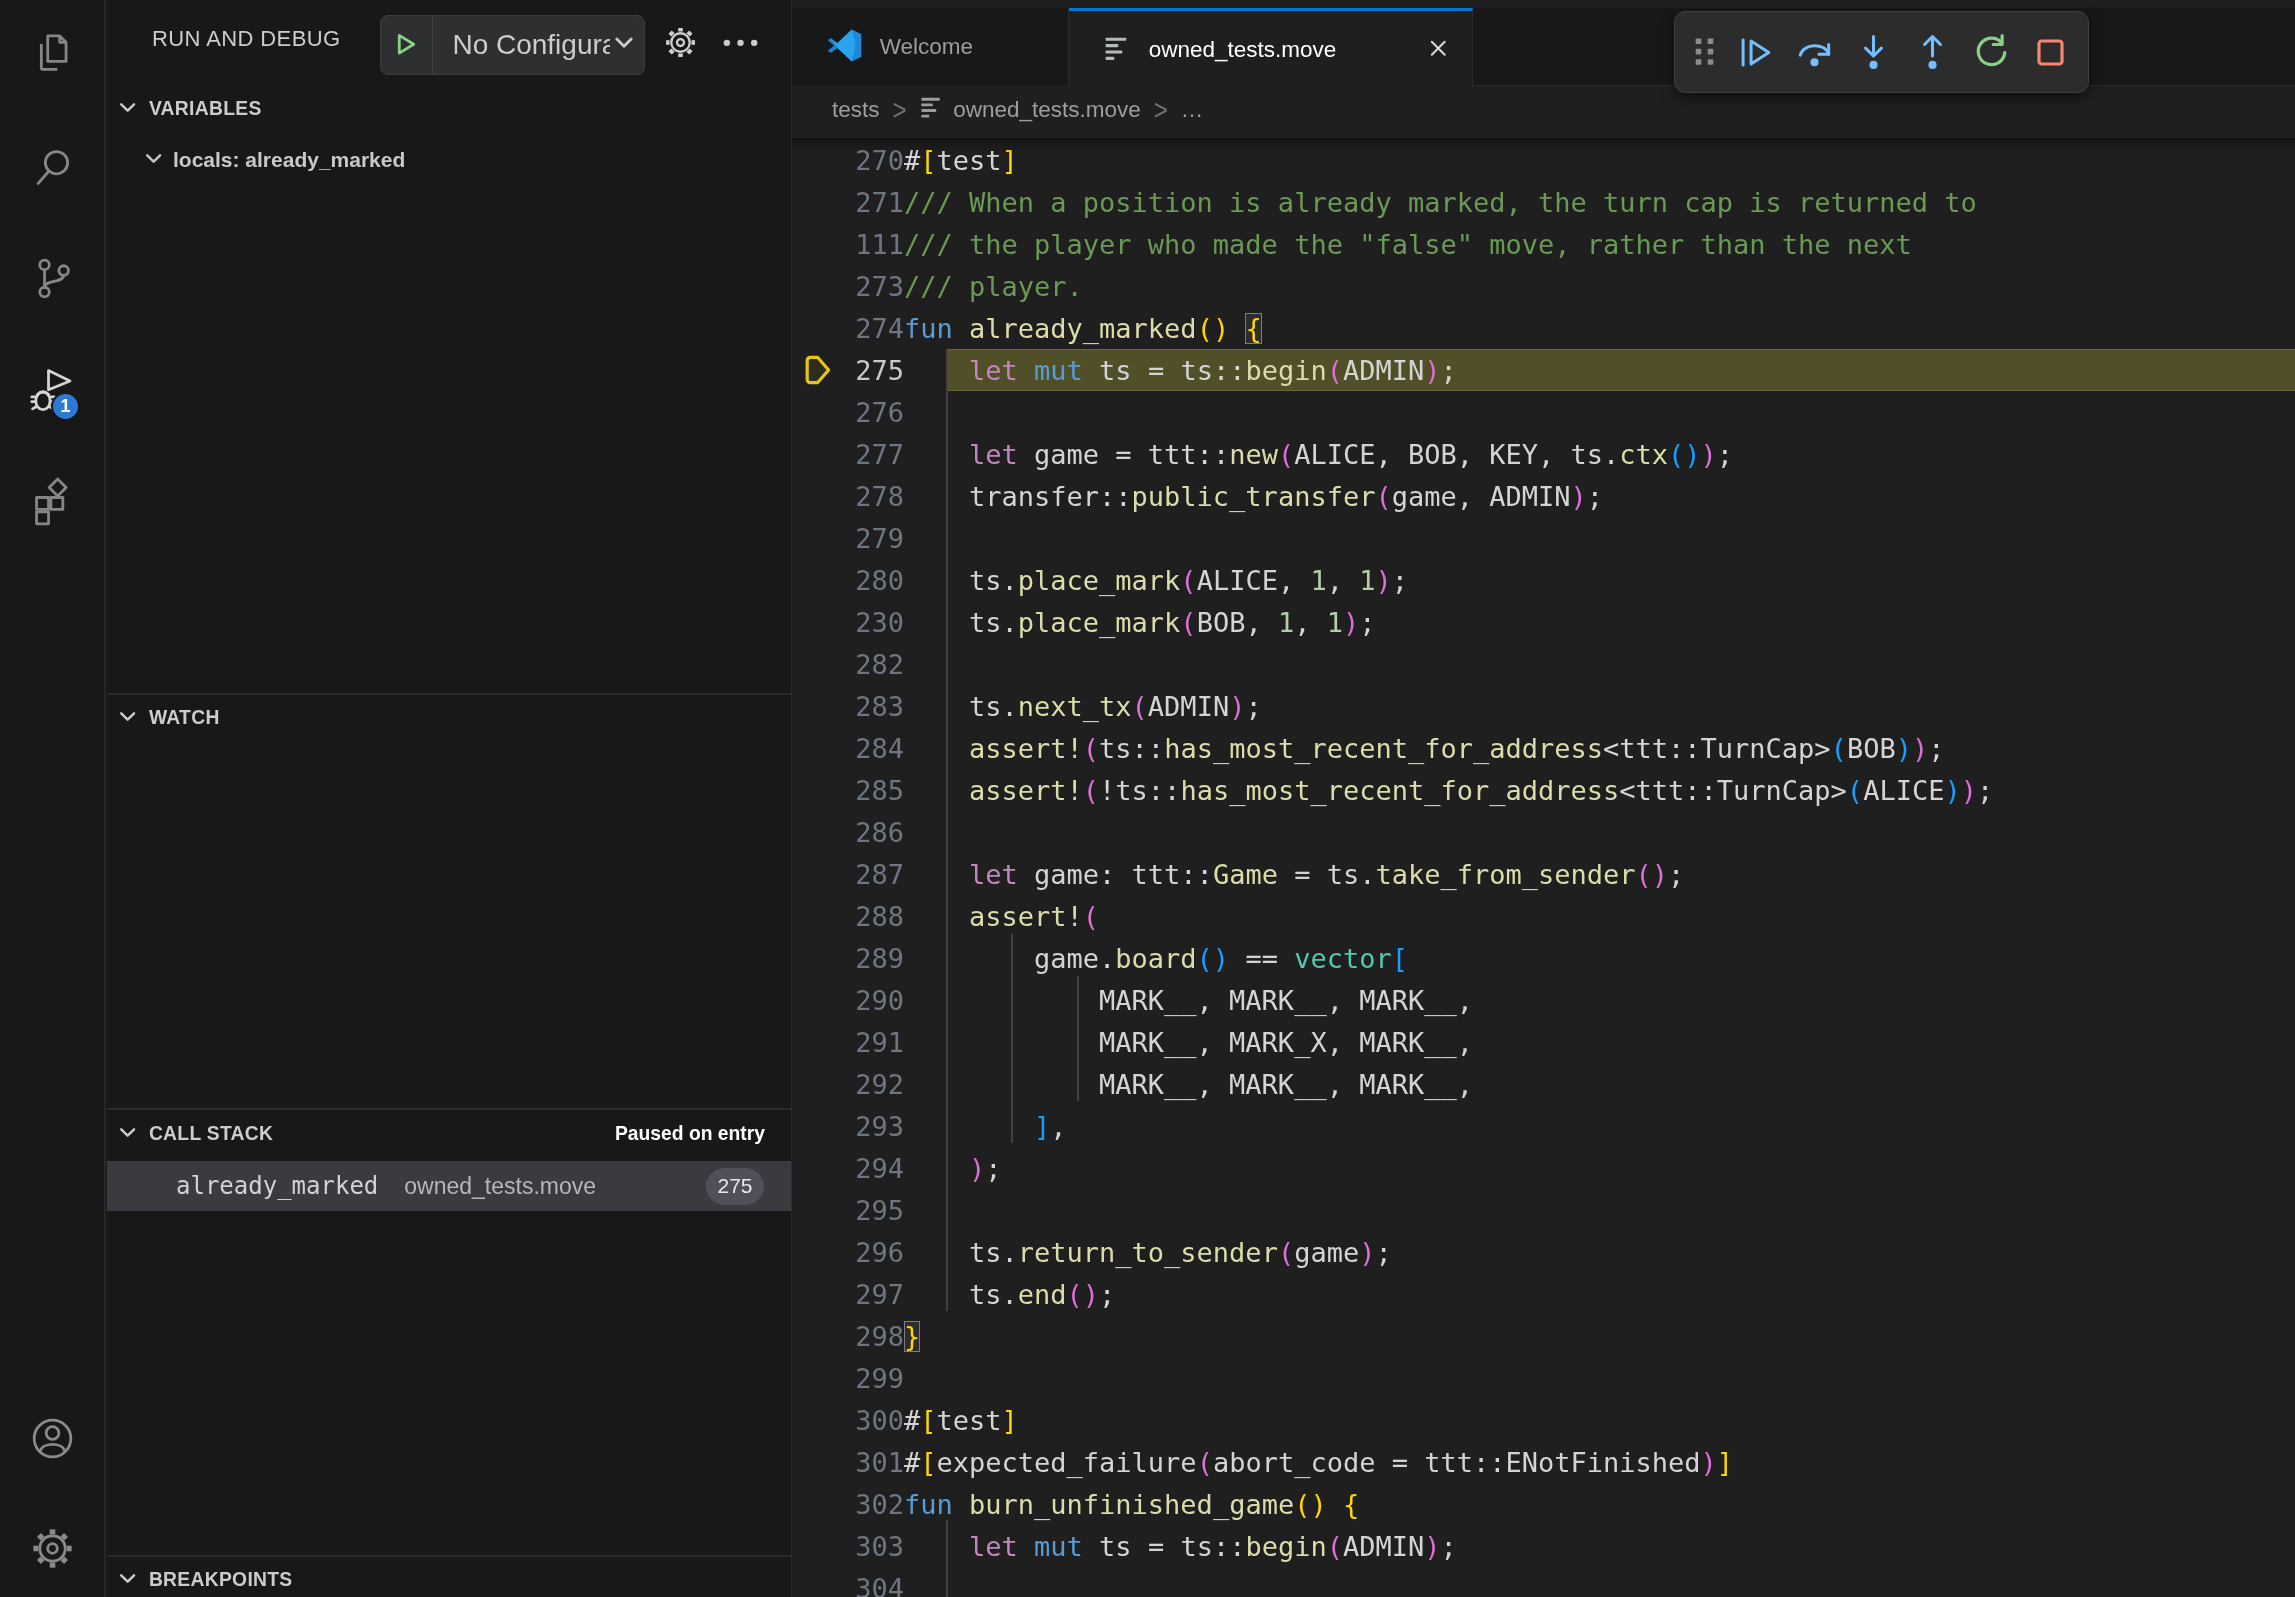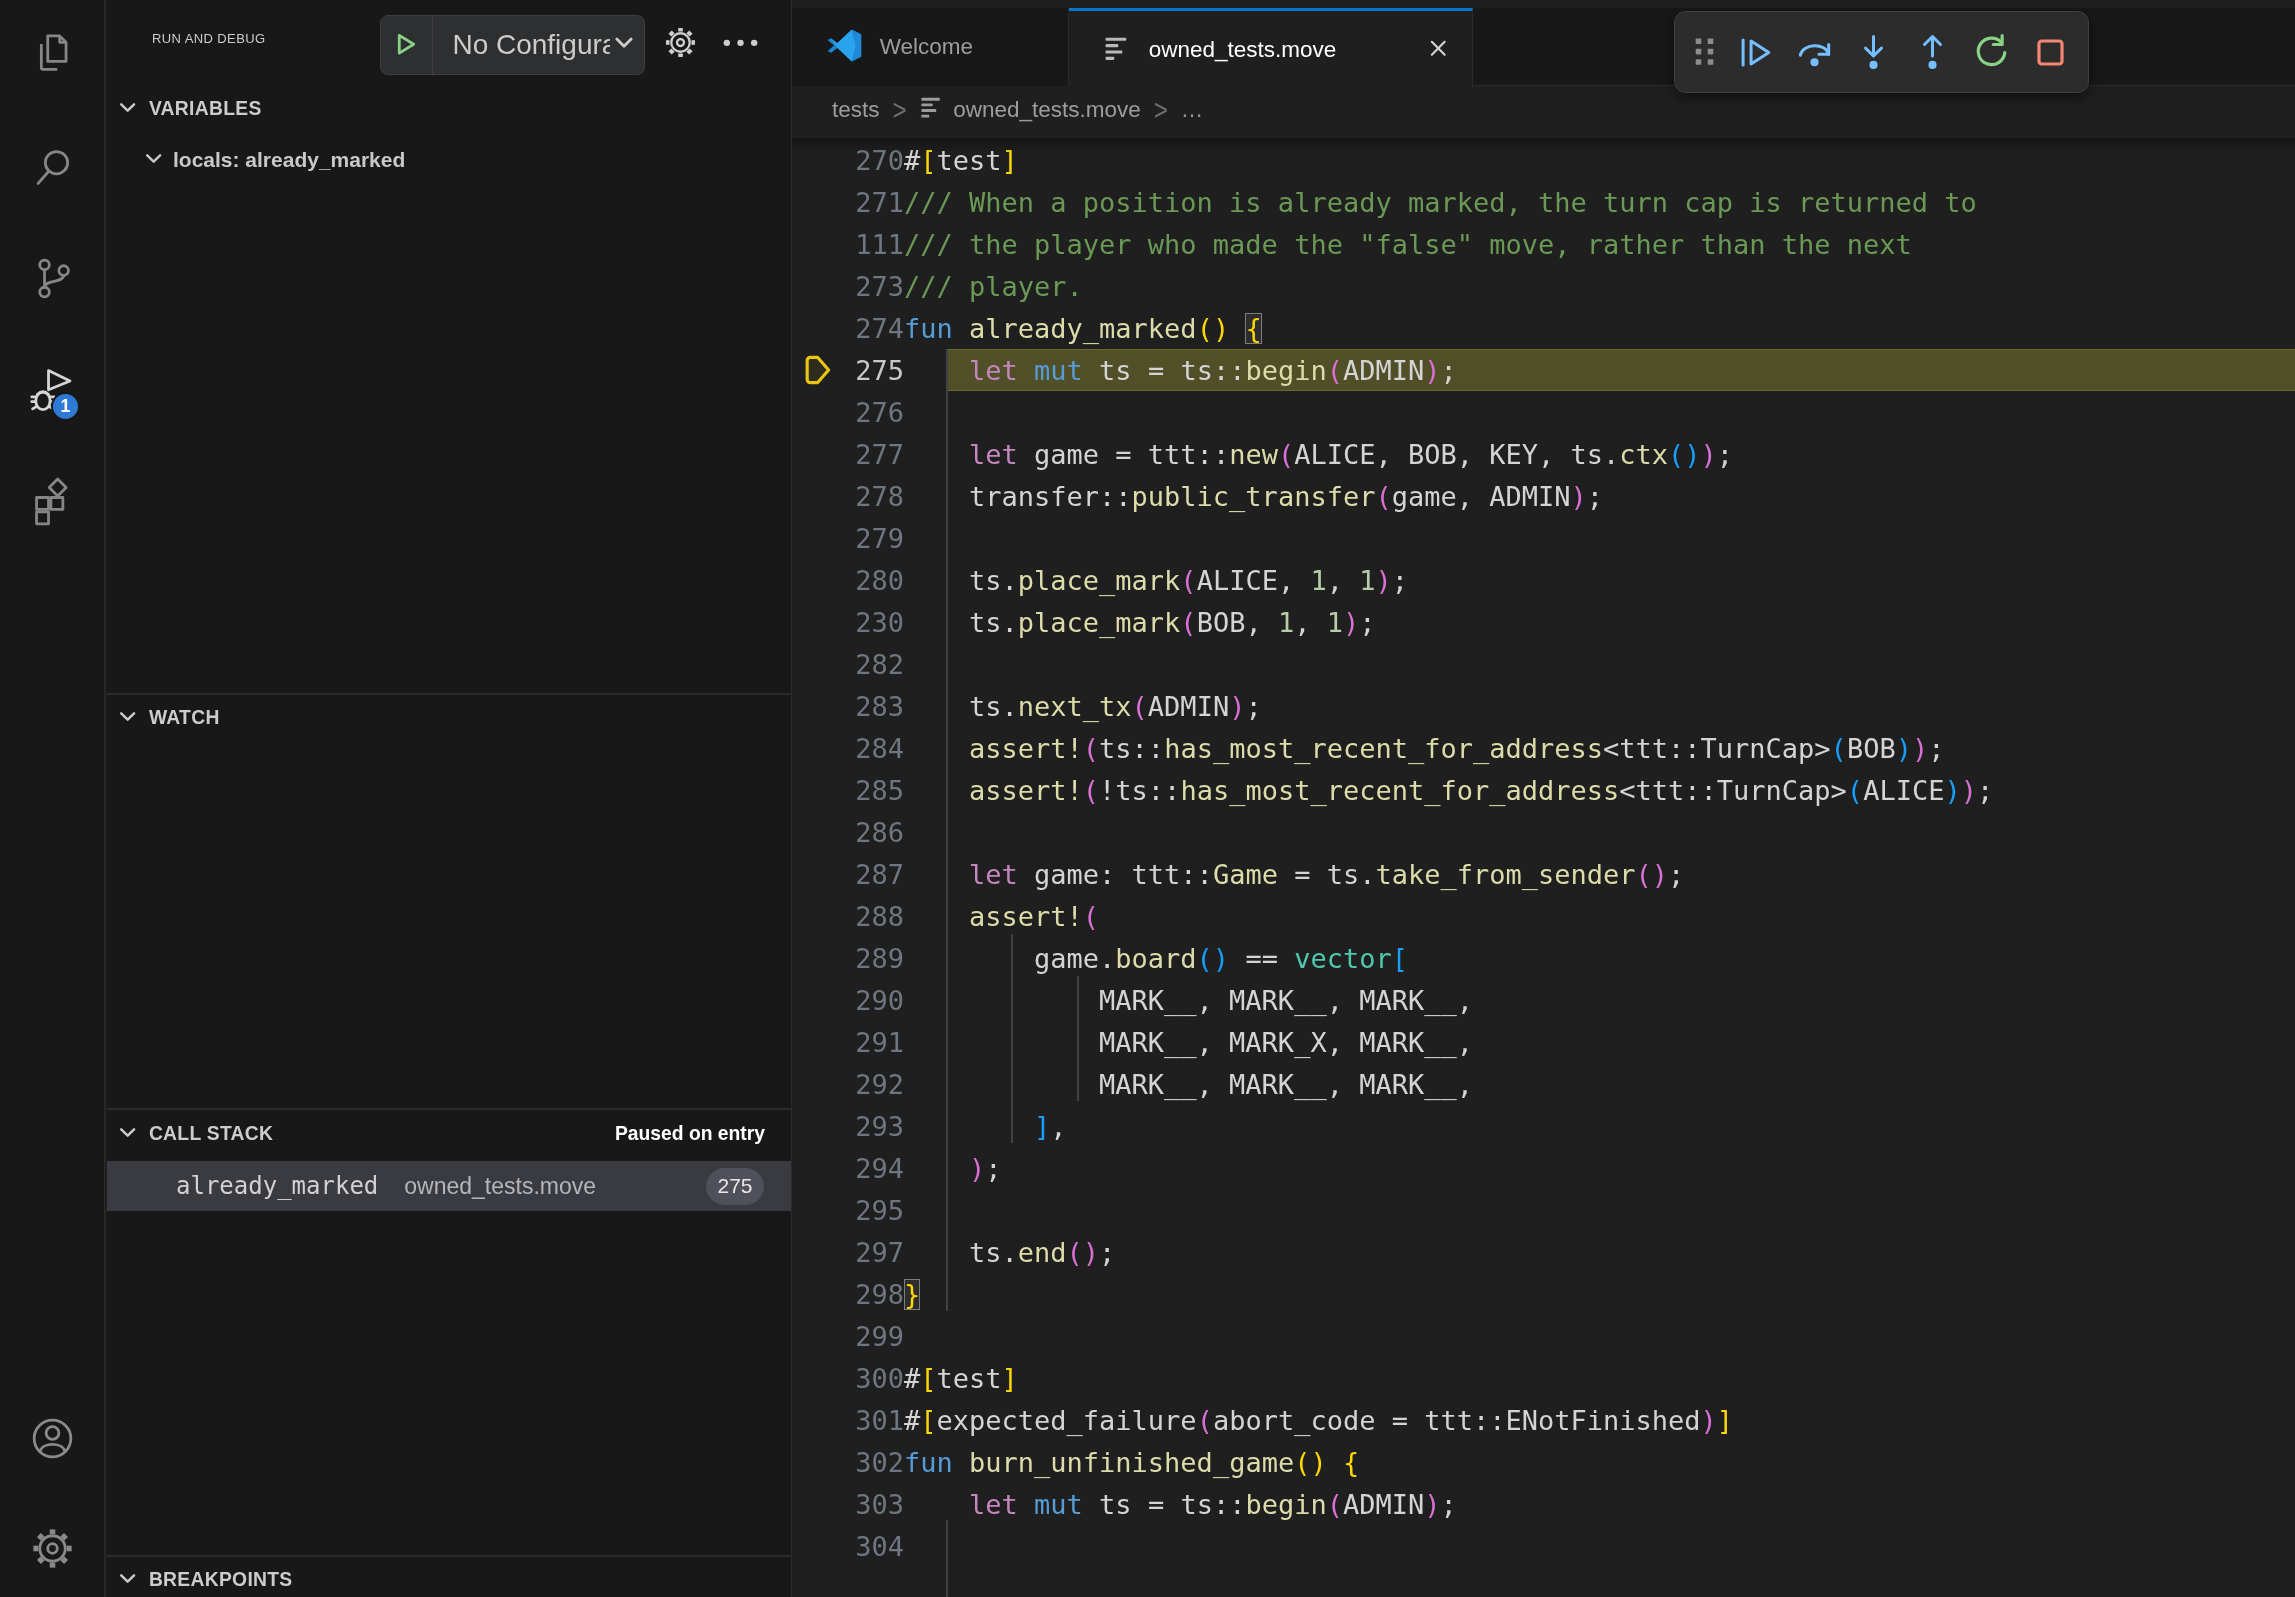--- a/index.html
+++ b/index.html
@@ -12,21 +12,21 @@
   .act-icon { position:absolute; left:27px; width:51px; height:51px; }
   .act-icon svg { width:51px; height:51px; display:block; }
   #debug-badge { position:absolute; left:51px; top:392px; width:29px; height:29px;
                  background:#2d7ad4; border-radius:50%; color:#fff; font-size:17.7px; font-weight:bold;
                  display:flex; align-items:center; justify-content:center; border:2.4px solid #181818; z-index:6;}
 
   
   #sidebar { position:absolute; left:107px; top:0; width:685px; height:1597px;
              background:#181818; border-right:1.6px solid #2b2b2b; color:#cccccc; }
   .side-title { position:absolute; left:45px; top:0; height:77px; display:flex; align-items:center;
-                font-size:13px; letter-spacing:0.4px; color:#cccccc; white-space:nowrap; }
+                font-size:22px; letter-spacing:0.4px; color:#cccccc; white-space:nowrap; }
   #run-btn { position:absolute; left:273px; top:14.5px; width:265px; height:60px; background:#2e2f30;
              border:1.6px solid #3e3e40; border-radius:8px; display:flex; align-items:center; overflow:hidden; }
   #run-btn .playwrap { width:53px; height:100%; display:flex; align-items:center; justify-content:center;
                        border-right:1.6px solid #3e3e40; }
   #run-btn .cfg-label { font-size:28px; color:#cccccc; margin-left:19px; max-width:158px; overflow:hidden;
                         white-space:nowrap; flex:0 1 auto; }
   #run-btn .chev { margin-left:1.6px; margin-right:8px; flex:none; }
   .icon-btn { position:absolute; top:22.5px; width:40px; height:40px; display:flex; align-items:center; justify-content:center; }
 
   .section-header { position:absolute; left:0; width:100%; height:42px; display:flex; align-items:center; }
@@ -348,20 +348,21 @@
         <div class="code-line"><div class="line-num">286</div><div class="line-code"></div></div>
         <div class="code-line"><div class="line-num">287</div><div class="line-code"><span class="tk-fg">    </span><span class="tk-ctl">let</span><span class="tk-fg"> game: ttt::</span><span class="tk-fn">Game</span><span class="tk-fg"> = ts.</span><span class="tk-fn">take_from_sender</span><span class="tk-b2">()</span><span class="tk-fg">;</span></div></div>
         <div class="code-line"><div class="line-num">288</div><div class="line-code"><span class="tk-fg">    </span><span class="tk-fn">assert!</span><span class="tk-b2">(</span></div></div>
         <div class="code-line"><div class="line-num">289</div><div class="line-code"><span class="tk-fg">        game.</span><span class="tk-fn">board</span><span class="tk-b3">()</span><span class="tk-fg"> == </span><span class="tk-ty">vector</span><span class="tk-b3">[</span></div></div>
         <div class="code-line"><div class="line-num">290</div><div class="line-code"><span class="tk-fg">            MARK__, MARK__, MARK__,</span></div></div>
         <div class="code-line"><div class="line-num">291</div><div class="line-code"><span class="tk-fg">            MARK__, MARK_X, MARK__,</span></div></div>
         <div class="code-line"><div class="line-num">292</div><div class="line-code"><span class="tk-fg">            MARK__, MARK__, MARK__,</span></div></div>
         <div class="code-line"><div class="line-num">293</div><div class="line-code"><span class="tk-fg">        </span><span class="tk-b3">]</span><span class="tk-fg">,</span></div></div>
         <div class="code-line"><div class="line-num">294</div><div class="line-code"><span class="tk-fg">    </span><span class="tk-b2">)</span><span class="tk-fg">;</span></div></div>
         <div class="code-line"><div class="line-num">295</div><div class="line-code"></div></div>
+        <div class="code-line"><div class="line-num">296</div><div class="line-code"><span class="tk-fg">    ts.</span><span class="tk-fn">return_to_sender</span><span class="tk-b2">(</span><span class="tk-fg">game</span><span class="tk-b2">)</span><span class="tk-fg">;</span></div></div>
         <div class="code-line"><div class="line-num">297</div><div class="line-code"><span class="tk-fg">    ts.</span><span class="tk-fn">end</span><span class="tk-b2">()</span><span class="tk-fg">;</span></div></div>
         <div class="code-line"><div class="line-num">298</div><div class="line-code"><span class="tk-b1m">}</span></div></div>
         <div class="code-line"><div class="line-num">299</div><div class="line-code"></div></div>
         <div class="code-line"><div class="line-num">300</div><div class="line-code"><span class="tk-fg">#</span><span class="tk-b1">[</span><span class="tk-fg">test</span><span class="tk-b1">]</span></div></div>
         <div class="code-line"><div class="line-num">301</div><div class="line-code"><span class="tk-fg">#</span><span class="tk-b1">[</span><span class="tk-fg">expected_failure</span><span class="tk-b2">(</span><span class="tk-fg">abort_code = ttt::ENotFinished</span><span class="tk-b2">)</span><span class="tk-b1">]</span></div></div>
         <div class="code-line"><div class="line-num">302</div><div class="line-code"><span class="tk-kw">fun</span><span class="tk-fg"> </span><span class="tk-fn">burn_unfinished_game</span><span class="tk-b1">()</span><span class="tk-fg"> </span><span class="tk-b1">{</span></div></div>
         <div class="code-line"><div class="line-num">303</div><div class="line-code"><span class="tk-fg">    </span><span class="tk-ctl">let</span><span class="tk-fg"> </span><span class="tk-kw">mut</span><span class="tk-fg"> ts = ts::</span><span class="tk-fn">begin</span><span class="tk-b2">(</span><span class="tk-fg">ADMIN</span><span class="tk-b2">)</span><span class="tk-fg">;</span></div></div>
         <div class="code-line"><div class="line-num">304</div><div class="line-code"></div></div>
       </div>
   </div>

